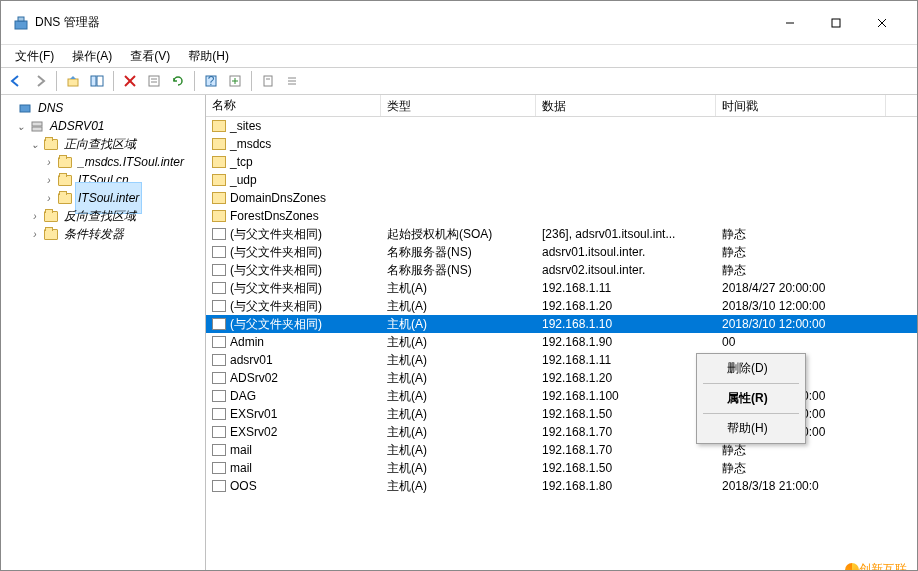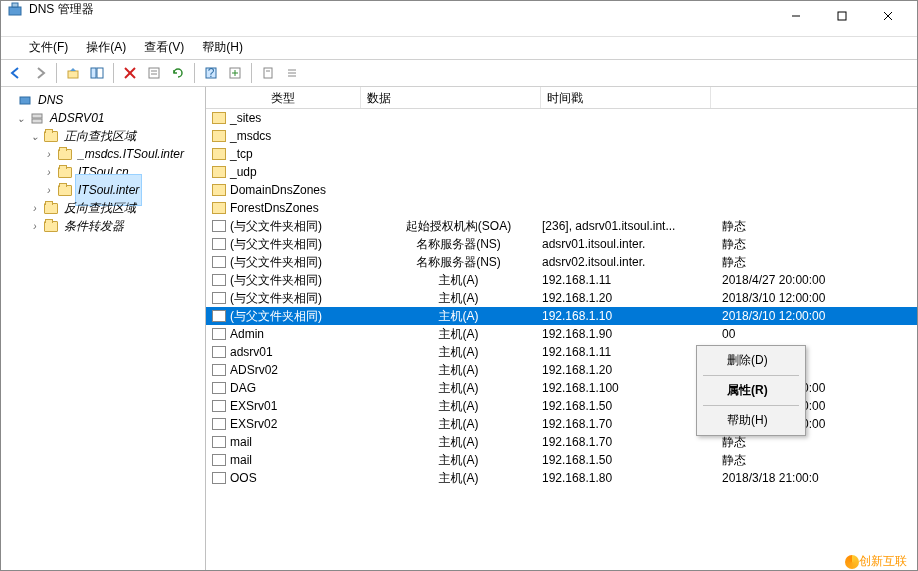--- a/index.html
+++ b/index.html
@@ -1,22 +1,22 @@
 <!DOCTYPE html>
 <html><head>
 <meta charset="utf-8">
 <style>
 * { margin:0; padding:0; box-sizing:border-box; font-family:"Microsoft YaHei","Segoe UI",sans-serif; font-size:12px; }
 body { background:#fff; width:918px; height:571px; overflow:hidden; border:1px solid #888; }
-.titlebar { height:36px; background:#fff; display:flex; padding:0 6px; border-bottom:1px solid #e0e0e0; }
+.titlebar { height:44px; background:#fff; display:flex; align-items:center; padding:0 12px; border-bottom:1px solid #e0e0e0; }
 .titlebar .ticon { width:16px; height:16px; margin-right:6px; }
 .titlebar .title { flex:1; }
 .titlebar .winbtns { display:flex; }
 .titlebar .winbtn { width:46px; height:30px; display:flex; align-items:center; justify-content:center; }
-.menubar { height:22px; display:flex; align-items:flex-start; padding:0 20px; gap:2px; }
+.menubar { height:22px; display:flex; align-items:center; padding:0 6px; gap:2px; }
 .menubar .mitem { padding:2px 8px; }
 .toolbar { height:28px; border-top:1px solid #d0d0d0; border-bottom:1px solid #d0d0d0; display:flex; align-items:center; padding:0 4px; gap:2px; }
 .tbtn { width:22px; height:22px; display:flex; align-items:center; justify-content:center; border:1px solid transparent; }
 .tsep { width:1px; height:20px; background:#c0c0c0; margin:0 3px; }
 .client { display:flex; height:calc(571px - 30px - 22px - 28px - 2px); }
 .tree { width:205px; border-right:1px solid #c0c0c0; padding:4px 2px; overflow:hidden;font-style:italic; }
 .trow { display:flex; align-items:center; height:18px; white-space:nowrap; padding-right:4px;}
 .twister { width:12px; text-align:center; color:#666; font-size:10px; cursor:default;}
 .ticon2 { width:16px; height:14px; display:inline-flex; align-items:center; justify-content:center; margin:0 2px; }
 .folder { width:14px; height:11px; background:#ffe9a2; border:1px solid #caa43d; border-radius:1px; position:relative; }
@@ -24,21 +24,21 @@
 .trow.sel .tlabel { background:#cce8ff; border:1px solid #99d1ff; padding:8px 2px; }
 .tlabel { padding:0 3px; }
 .list { flex:1; display:flex; flex-direction:column; position:relative; }
 .lhead { display:flex; height:22px; border-bottom:1px solid #d8d8d8; }
 .lhead .col { padding:3px 6px; border-right:1px solid #e4e4e4; }
 .lbody { flex:1; overflow:hidden; }
 .lrow { display:flex; height:18px; align-items:center; }
 .lrow.sel { background:#0078d7; color:#fff; }
 .lrow .cell { padding:0 6px; white-space:nowrap; overflow:hidden; }
 .c0 { width:175px; display:flex; align-items:center; }
-.c1 { width:155px;text-align:center; }
+.c1 { width:155px; }
 .c2 { width:180px; }
 .c3 { width:170px; }
 .ricon { width:14px; height:12px; border:1px solid #888; background:#fff; margin-right:4px; display:inline-block; position:relative; }
 .ricon.fold { background:#ffe9a2; border-color:#caa43d; }
 .ctxmenu { position:absolute; background:#f2f2f2; border:1px solid #a0a0a0; box-shadow:2px 2px 4px rgba(0,0,0,.25); padding:2px; z-index:50; }
 .ctxmenu .citem { padding:4px 28px 4px 28px; white-space:nowrap; }
 .ctxmenu .csep { height:1px; background:#c0c0c0; margin:2px 4px; }
 .watermark { position:absolute; right:4px; bottom:4px; font-size:12px; color:#ff9800; background:rgba(255,255,255,.6); padding:2px 6px; border-radius:10px; display:flex; align-items:center; }
 .watermark .w-icon{display:inline-block;width:14px;height:14px;border-radius:50%;background:conic-gradient(#ffcc33,#ff8a00);}
 </style>
@@ -215,20 +215,21 @@
         <span class="twister">›</span>
         <span class="ticon2">
           <span class="folder"></span>
         </span>
         <span class="tlabel">条件转发器</span>
       </div>
   </div>
 
   <div class="list">
     <div class="lhead">
+      <div class="col c0">名称</div>
       <div class="col c1">类型</div>
       <div class="col c2">数据</div>
       <div class="col c3">时间戳</div>
     </div>
     <div class="lbody" id="lbody">
         <div class="lrow">
           <div class="cell c0">
             <span class="ricon fold"></span>
             <span>_sites</span>
           </div>

